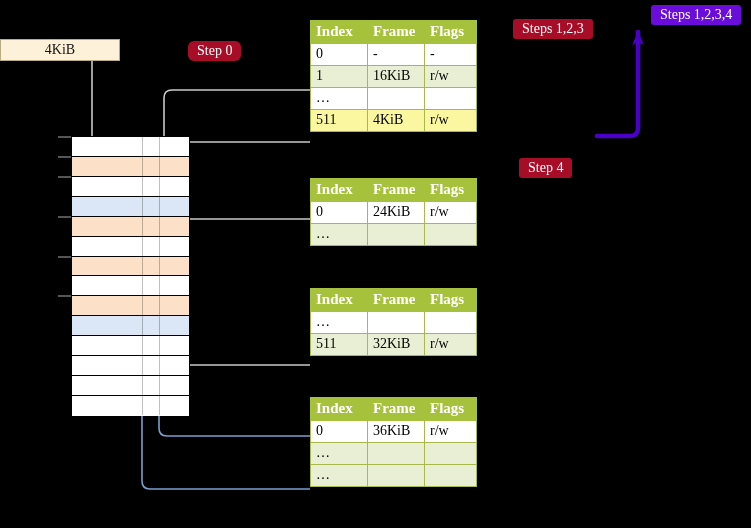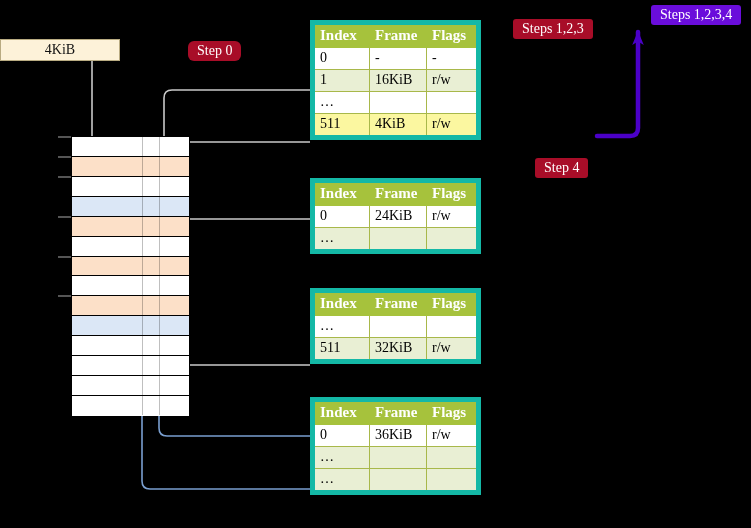--- a/index.html
+++ b/index.html
@@ -15,36 +15,36 @@
            background:#fdf2d9;border:1px solid #b9ab82;box-sizing:border-box;
            display:flex;align-items:center;justify-content:center;
            font-size:14px;color:#111;}
 
   
   .badge{position:absolute;display:inline-block;padding:2px 9px 3px 9px;
          font-size:14px;line-height:15px;color:#fff;border-radius:3px;white-space:nowrap;}
   .badge.red{background:#a80d28;}
   .badge.blue{background:#6a0ddb;}
   #badge-step0{left:188px;top:41px;border-radius:6px;}
-  #badge-step4{left:519px;top:158px;margin-left:16px;}
+  #badge-step4{left:519px;top:158px;}
   #badge-steps123{left:513px;top:19px;}
   #badge-steps1234{left:651px;top:5px;}
 
   
   .memgrid{position:absolute;left:71px;top:136px;width:119px;height:279px;
            border:1px solid #000;box-sizing:border-box;background:#fff;}
   .memrow{height:21.4px;border-bottom:1px solid #000;box-sizing:border-box;}
   .memrow:last-child{border-bottom:none;}
   .memrow.orange{background:#fce0c8;}
   .memrow.bluefill{background:#dbe7f6;}
   .memrow.plain{background:#ffffff;}
   .tick{position:absolute;left:58px;width:13px;height:0;border-top:2px solid #555;}
 
   
-  .ptable{position:absolute;border-collapse:collapse;border:5px solid #14b8a6;
+  .ptable{position:absolute;border-collapse:collapse;border:1px solid #14b8a6;
           background:#a3a3a3;font-size:14px;}
   .ptable td,.ptable th{border:1px solid #a8b84a;padding:2px 5px 3px 5px;
           height:21px;box-sizing:border-box;text-align:left;vertical-align:middle;
           font-weight:normal;}
   .ptable th{background:#a6c23c;color:#fff;font-weight:bold;font-size:15px;
           border:1px solid #a6c23c;}
   .ptable td.c0{width:57px;}
   .ptable td.c1{width:57px;}
   .ptable td.c2{width:52px;}
   .ptable tr.alt td{background:#e9efd4;}

